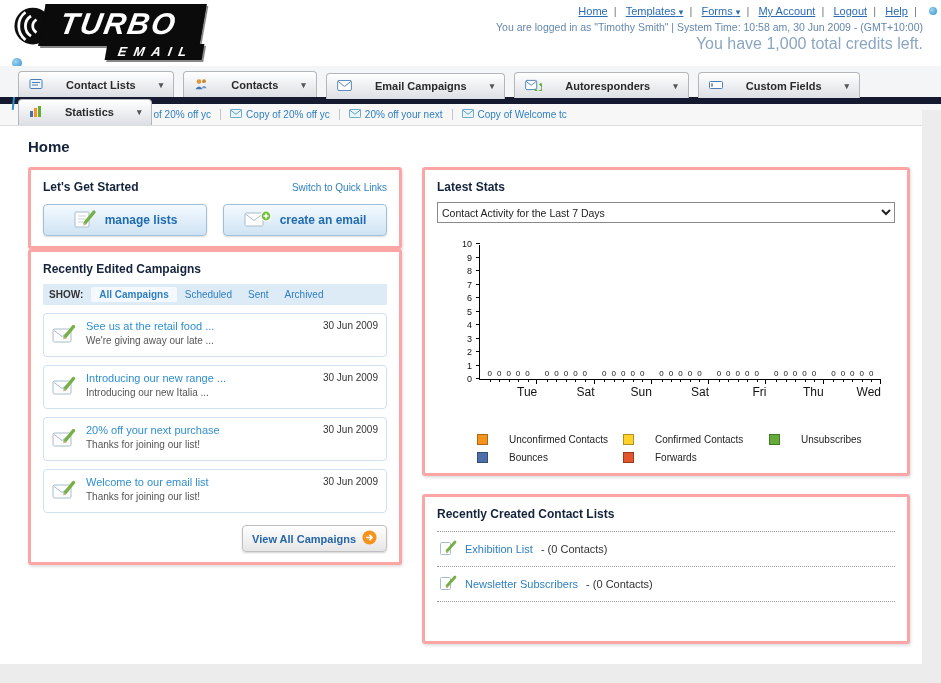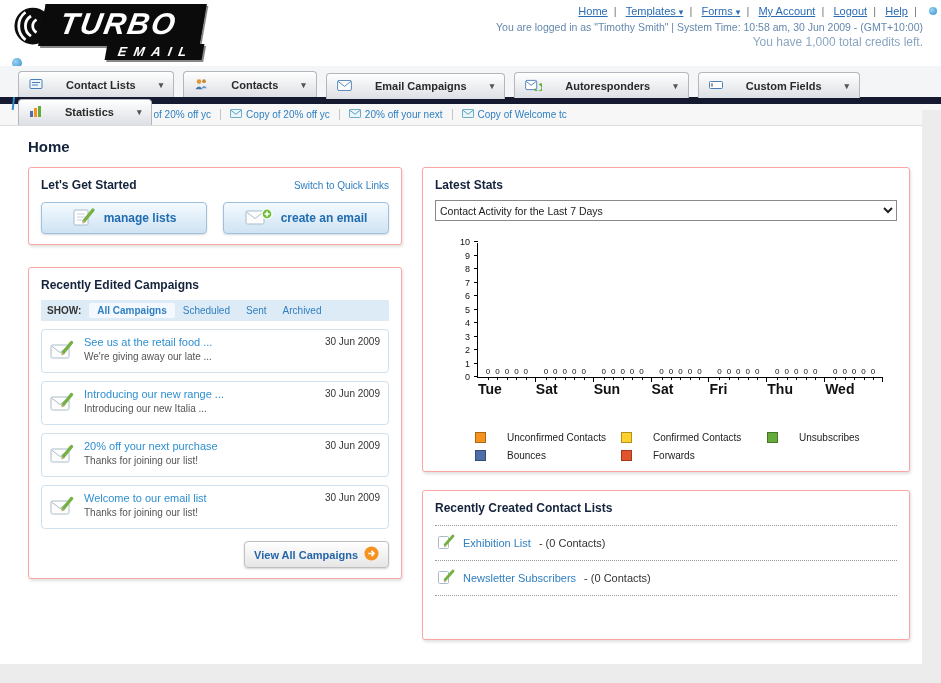--- a/index.html
+++ b/index.html
@@ -20,21 +20,21 @@
   .antenna-line { position:absolute; left:6px; top:64px; width:2px; height:44px; background:#2e8fd0; transform:rotate(6deg); }
 
   .header-right { position:absolute; right:18px; top:5px; text-align:right; }
   .top-links { font-size:11px; }
   .top-links .navlink-wrap { display:inline; }
   .top-links a { color:#2b6cb5; text-decoration:underline; font-size:11px; }
   .top-links .navlink-wrap:not(:last-child)::after { content:"  |  "; color:#777; text-decoration:none; white-space:pre; }
   .chev { color:#2b6cb5; font-size:9px; }
   .corner-dot { position:absolute; right:-14px; top:2px; width:8px; height:8px; border-radius:50%; background:radial-gradient(circle at 35% 35%, #9fd4f2, #2e8fd0); }
   .login-info { margin-top:4px; color:#6587ad; font-size:10.5px;text-align:right; }
-  .credits { margin-top:2px; color:#8aa6c2; font-size:12px; }
+  .credits { margin-top:2px; color:#8aa6c2; font-size:16px; }
 
   
   .tabs-row { position:relative; background:#f4f5f7; padding:5px 0 0 18px; height:31px; }
   .tab { display:inline-flex; align-items:center; gap:23px; height:26px; padding:0 10px; margin-right:6px;
          border:1px solid #b3b6ba; border-bottom:none; border-radius:4px 4px 0 0;
          background:linear-gradient(#ffffff, #dcdfe4); font-weight:bold; font-size:11px; color:#2a2a2a; cursor:pointer; }
   .tab .chev { color:#555; }
   .darkbar { height:7px; background:#151a30; }
 
   
@@ -43,33 +43,33 @@
   .activity-item { display:flex; align-items:center; gap:4px; padding:0 9px; border-right:1px solid #c5c5c5; }
   .activity-item:last-child { border-right:none; }
   .activity-item a { color:#2f7fc1; font-size:10px; }
 
   
   .main { padding:12px 0 0 28px; }
   .page-title { font-size:15px; font-weight:bold; color:#14233c; }
   .columns { display:flex; gap:20px; margin-top:12px; align-items:flex-start; }
   .left-col { width:374px; }
   .right-col { width:488px; }
-  .box { background:#fff; border:1px solid #fca5a5; border-radius:3px; box-shadow:1px 2px 3px rgba(0,0,0,0.12); padding:10px 12px; }
+  .box { background:#fff; border:3px solid #fca5a5; border-radius:3px; box-shadow:1px 2px 3px rgba(0,0,0,0.12); padding:10px 12px; }
   .box-title { font-size:12px; font-weight:bold; color:#14233c; }
 
   
   .gs-head { display:flex; justify-content:space-between; align-items:center; }
   .link-blue { color:#2f7fc1; font-size:10px; }
   .gs-buttons { display:flex; gap:16px; margin-top:10px; }
   .big-btn { display:flex; align-items:center; justify-content:center; gap:8px; width:166px; height:32px;
              background:linear-gradient(#f4faff, #cfe3f3); border:1px solid #9fc0dc; border-radius:4px;
              font-weight:bold; font-size:12px; color:#1f6cb0; cursor:pointer; box-shadow:0 1px 2px rgba(0,0,0,0.15); }
 
   
-  .campaigns-box { margin-top:22px; }
+  .campaigns-box { }
   .filter-bar { margin-top:8px; background:#ddebf7; display:flex; align-items:center; font-size:10px; padding:3px 6px; }
   .filter-show { font-weight:bold; color:#333; margin-right:8px; }
   .filter-link { color:#2f7fc1; padding:2px 8px; border-radius:2px; }
   .filter-link.active { background:#f3f9ff; font-weight:bold; }
   .campaign-row { position:relative; border:1px solid #cfe0ef; border-radius:4px; margin-top:8px; min-height:44px; padding:6px 7px 6px 42px; cursor:pointer; background:#fff; }
   .camp-icon { position:absolute; left:8px; top:10px; }
   .camp-title { display:block; color:#2f8fd0; font-size:11px; }
   .camp-sub { color:#555; font-size:10px; margin-top:3px; }
   .camp-date { position:absolute; right:8px; top:6px; color:#333; font-size:10px; }
   .view-all-row { display:flex; justify-content:flex-end; margin-top:12px; }
@@ -83,21 +83,21 @@
   .chart-wrap { position:relative; margin-top:16px; height:185px; }
   .chart-plot { position:absolute; left:42px; right:14px; top:6px; bottom:44px; border-left:1px solid #000; border-bottom:1px solid #000; }
   .chart-yaxis { position:absolute; left:0; width:40px; top:6px; bottom:44px; }
   .ytick { position:absolute; right:5px; font-size:9px; color:#111; }
   .ytickmark { position:absolute; left:-4px; width:4px; height:1px; background:#000; }
   .day-group { position:absolute; top:0; bottom:0; }
   .day-group::after { content:""; position:absolute; right:0; bottom:-5px; width:1px; height:5px; background:#000; }
   .zeros { position:absolute; bottom:1px; width:100%; display:flex; justify-content:center; gap:5px; font-size:8px; color:#111; }
   .zeros span { position:relative; }
   .zeros span::after { content:""; position:absolute; left:50%; bottom:-4px; width:1px; height:3px; background:#000; }
-  .day-label { position:absolute; bottom:-20px; width:100%; text-align:left; font-size:14px; color:#111;font-weight:bold; }
+  .day-label { position:absolute; bottom:-20px; width:100%; text-align:right; font-size:12px; color:#111; }
   .chart-legend { display:flex; flex-wrap:wrap; margin:10px 0 0 40px; width:450px; row-gap:7px; }
   .legend-item { display:flex; align-items:center; gap:21px; width:146px; font-size:10px; color:#222; }
   .legend-item .swatch { width:11px; height:11px; border:1px solid rgba(0,0,0,0.3); flex:0 0 auto; }
 
   
   .lists-box { margin-top:18px; min-height:150px; }
   .list-rows { margin-top:10px; }
   .list-row { display:flex; align-items:center; gap:8px; padding:8px 2px; border-top:1px dotted #9a9a9a; cursor:pointer; }
   .list-row:last-child { border-bottom:1px dotted #9a9a9a; }
   .list-row a { color:#2f7fc1; font-size:11px; }

